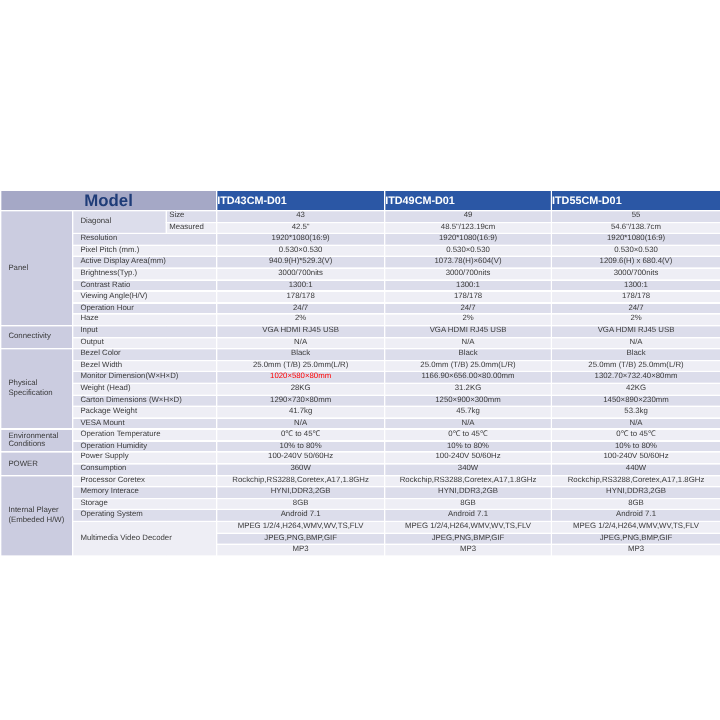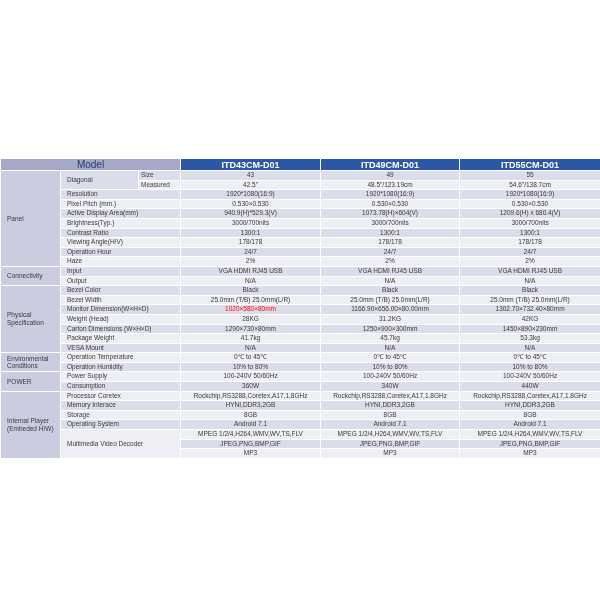--- a/index.html
+++ b/index.html
@@ -5,26 +5,26 @@
   html,body{margin:0;padding:0;}
   body{
     width:600px;height:600px;background:#ffffff;
     font-family:"Liberation Sans",sans-serif;
     position:relative;overflow:hidden;
   }
   .spec-wrap{position:absolute;top:158px;left:0;width:600px;}
   table{border-collapse:collapse;table-layout:fixed;width:600px;}
   th,td{border:1px solid #ffffff;padding:0;overflow:hidden;white-space:nowrap;}
   th.model{
-    background:#A5A8C6;color:#1F3C78;font-size:10px;font-weight:normal;
+    background:#A5A8C6;color:#1F3C78;font-size:14px;font-weight:bold;
     height:11px;text-align:center;vertical-align:middle;
   }
   th.col{
     background:#2B57A5;color:#ffffff;font-size:9px;font-weight:bold;
-    text-align:center;vertical-align:middle;
+    text-align:left;vertical-align:middle;
   }
   tbody td{
     height:8.3px;line-height:8.6px;font-size:6.5px;color:#3A3A3A;
     vertical-align:middle;
   }
   tr.odd td{background:#DCDDEB;}
   tr.even td{background:#EEEEF5;}
   td.cat{
     background:#CBCCE0 !important;vertical-align:middle;text-align:left;
     padding-left:6px;white-space:normal;line-height:7.8px;color:#3A3A3A;

